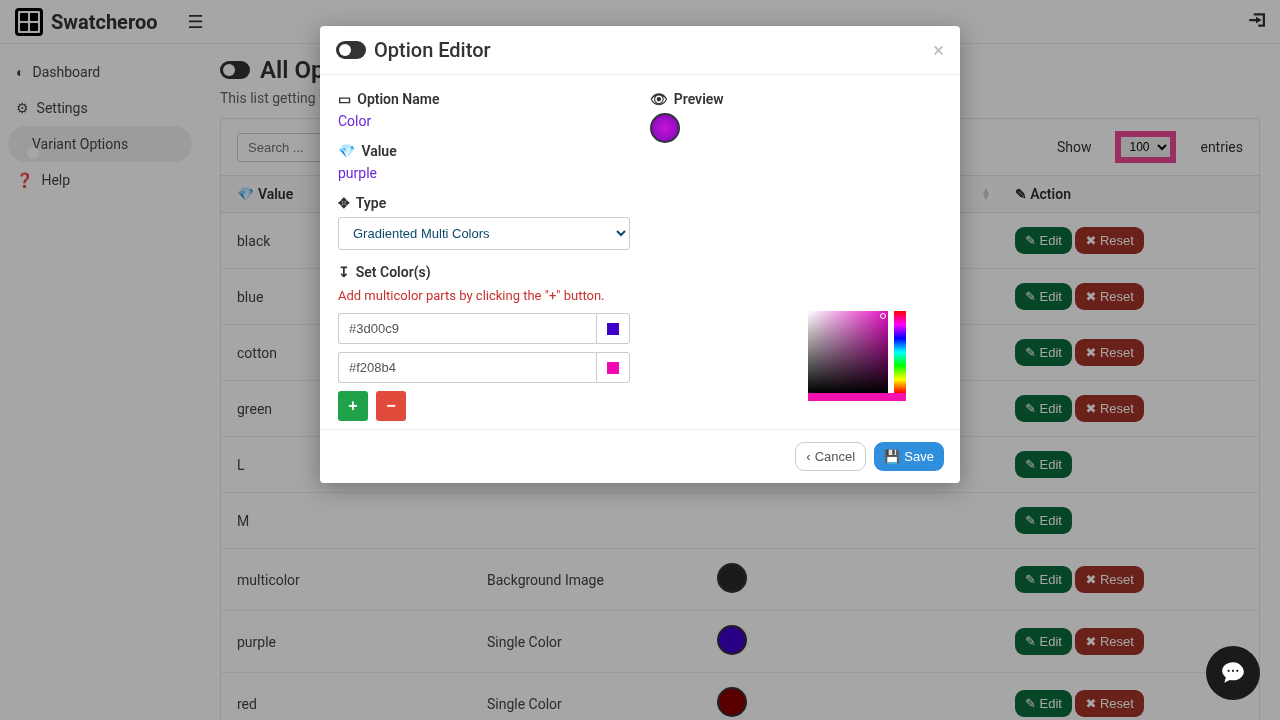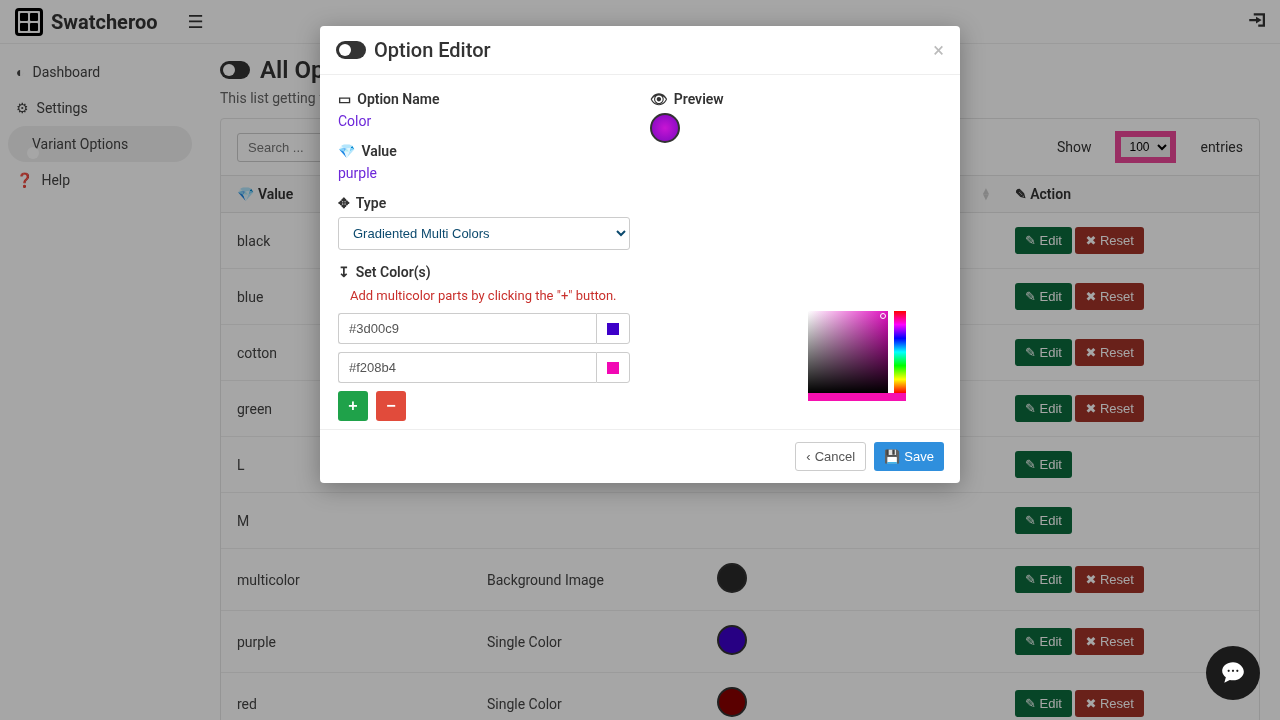--- a/index.html
+++ b/index.html
@@ -21,35 +21,35 @@
 .subtitle{color:#666;font-size:14px;margin-bottom:12px}
 .card{border:1px solid #e5e5e5;border-radius:4px;background:#fff}
 .card-top{display:flex;align-items:center;justify-content:space-between;padding:12px 16px}
 .search{border:1px solid #ccc;border-radius:3px;padding:6px 10px;font-size:13px;color:#888;width:140px}
 .entries{font-size:14px;display:flex;align-items:center;gap:24px}
 .entries select{border:6px solid #ec4899;padding:2px 4px;font-size:12px}
 table{width:100%;border-collapse:collapse}
 th{text-align:left;padding:10px 16px;border-top:1px solid #e5e5e5;border-bottom:1px solid #e5e5e5;font-weight:600;font-size:14px;background:#fafafa;position:relative}
 th .sort{position:absolute;right:8px;top:50%;transform:translateY(-50%);font-size:10px;color:#ccc;line-height:6px}
 td{padding:14px 16px;border-bottom:1px solid #eee;font-size:14px;color:#444}
-.btn{display:inline-flex;align-items:center;gap:4px;padding:6px 10px;border-radius:3px;color:#fff;font-size:13px;border:none;cursor:pointer}
+.btn{display:inline-flex;align-items:center;gap:4px;padding:6px 10px;border-radius:9px;color:#fff;font-size:13px;border:none;cursor:pointer}
 .btn-edit{background:#0c6b3d}
 .btn-reset{background:#a13329}
 .swatch-circle{width:30px;height:30px;border-radius:50%;border:2px solid #333;display:inline-flex;align-items:center;justify-content:center;font-size:13px}
 .overlay{position:absolute;inset:0;background:rgba(0,0,0,0.35);z-index:10}
 .modal{position:absolute;top:26px;left:50%;transform:translateX(-50%);width:640px;background:#fff;border-radius:4px;z-index:20;box-shadow:0 5px 25px rgba(0,0,0,0.3)}
 .modal-header{display:flex;align-items:center;padding:12px 16px;border-bottom:1px solid #eee}
 .modal-title{font-size:20px;font-weight:500;display:flex;align-items:center;gap:8px}
 .modal-close{margin-left:auto;color:#bbb;font-size:20px;cursor:pointer;line-height:1}
 .modal-body{display:flex;padding:16px 18px 8px;gap:20px}
 .mcol{flex:1}
 .mlabel{font-weight:600;font-size:14px;margin-bottom:6px;display:flex;align-items:center;gap:6px}
 .mval{color:#6d28d9;font-size:14px;margin-bottom:14px}
 .sel{width:100%;border:1px solid #ccc;border-radius:3px;padding:7px 10px;font-size:13px;color:#0c4a6e;background:#fff}
-.hint{color:#c9302c;font-size:13px;margin:8px 12px 10px}
+.hint{color:#c9302c;font-size:13px;margin:8px 0 10px}
 .color-row{display:flex;margin-bottom:8px}
 .color-inp{flex:1;border:1px solid #ccc;border-right:none;border-radius:3px 0 0 3px;padding:7px 10px;font-size:13px;color:#555}
 .color-sw{width:34px;border:1px solid #ccc;border-radius:0 3px 3px 0;display:flex;align-items:center;justify-content:center}
 .color-sw span{width:12px;height:12px;display:block}
 .addrem{display:flex;gap:8px;margin-top:4px}
 .sqbtn{width:30px;height:30px;border:none;border-radius:3px;color:#fff;font-size:16px;font-weight:700;cursor:pointer}
 .add{background:#1fa24a}
 .rem{background:#e14b3b}
 .preview-sw{width:30px;height:30px;border-radius:50%;border:2px solid #333;margin-top:4px;background:radial-gradient(circle,#c815d4,#7a08c0)}
 .modal-footer{border-top:1px solid #eee;padding:12px 16px;display:flex;justify-content:flex-end;gap:8px}

